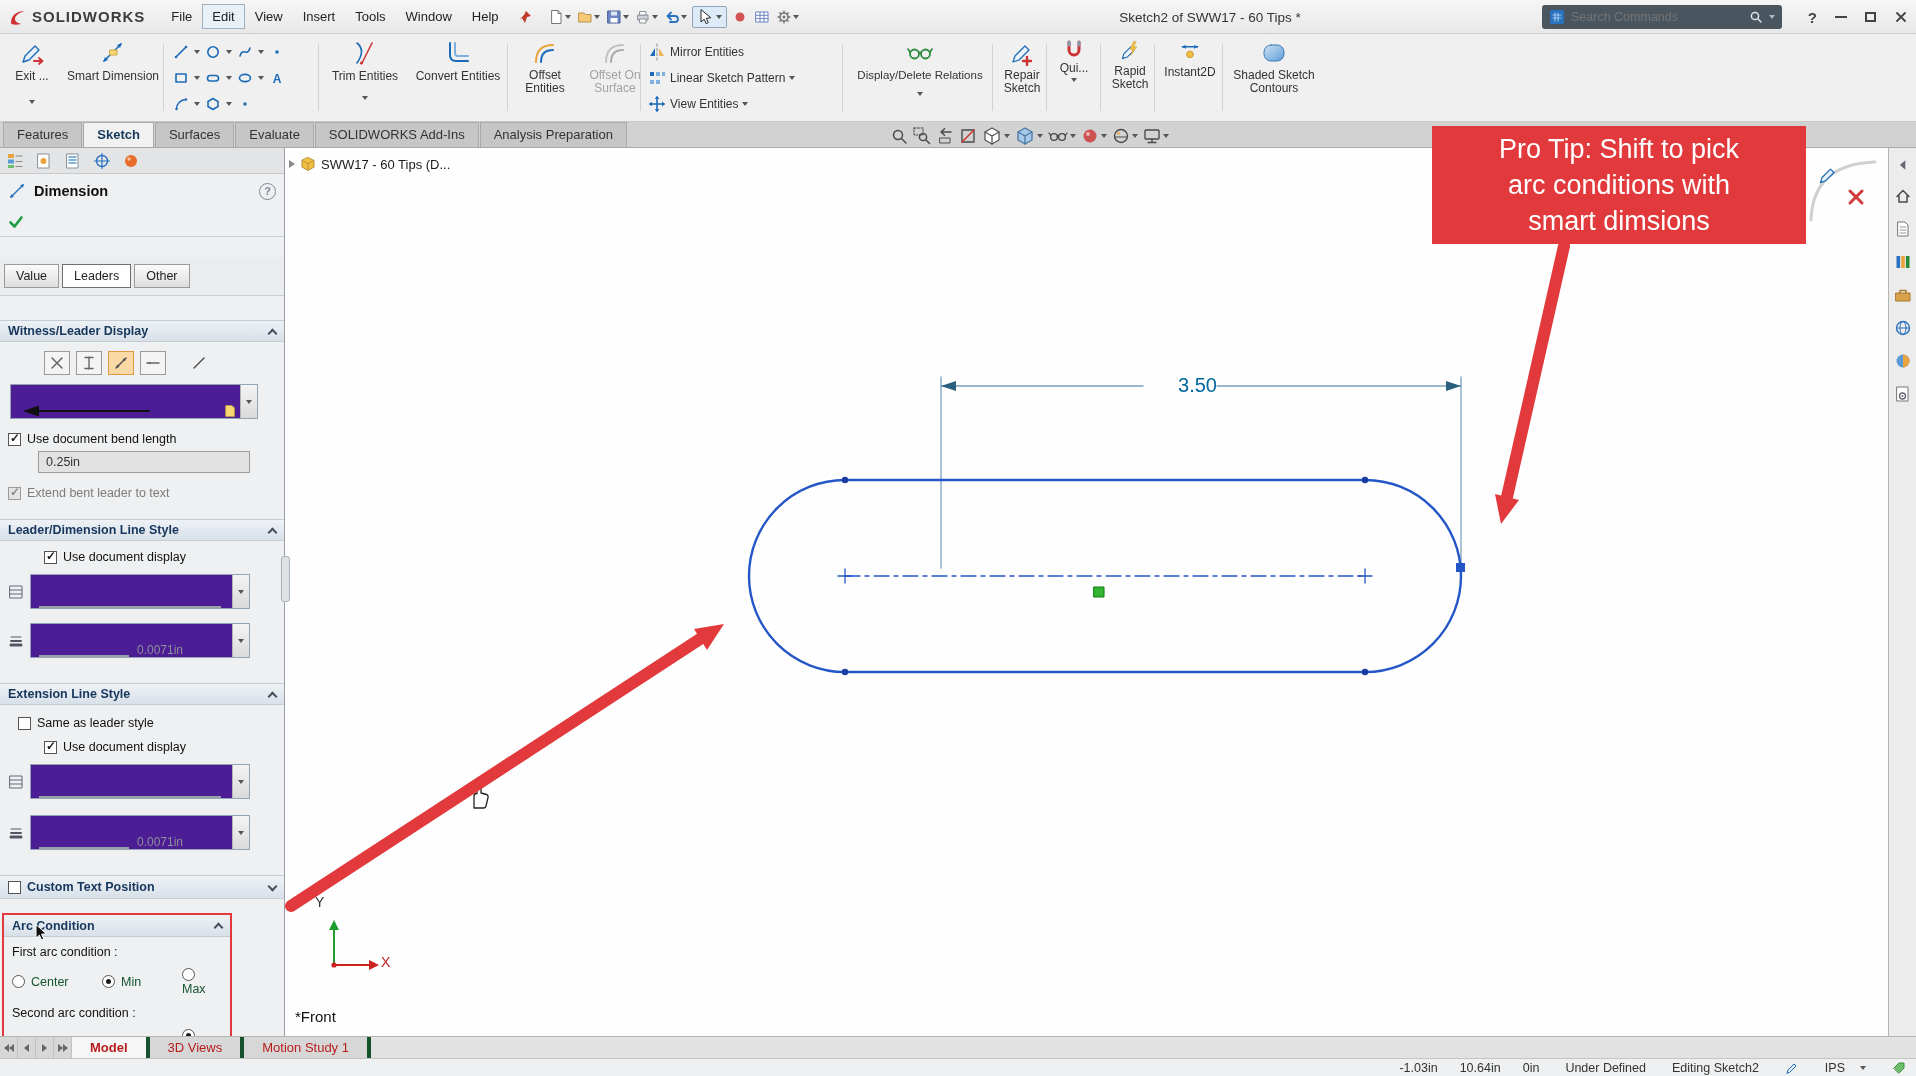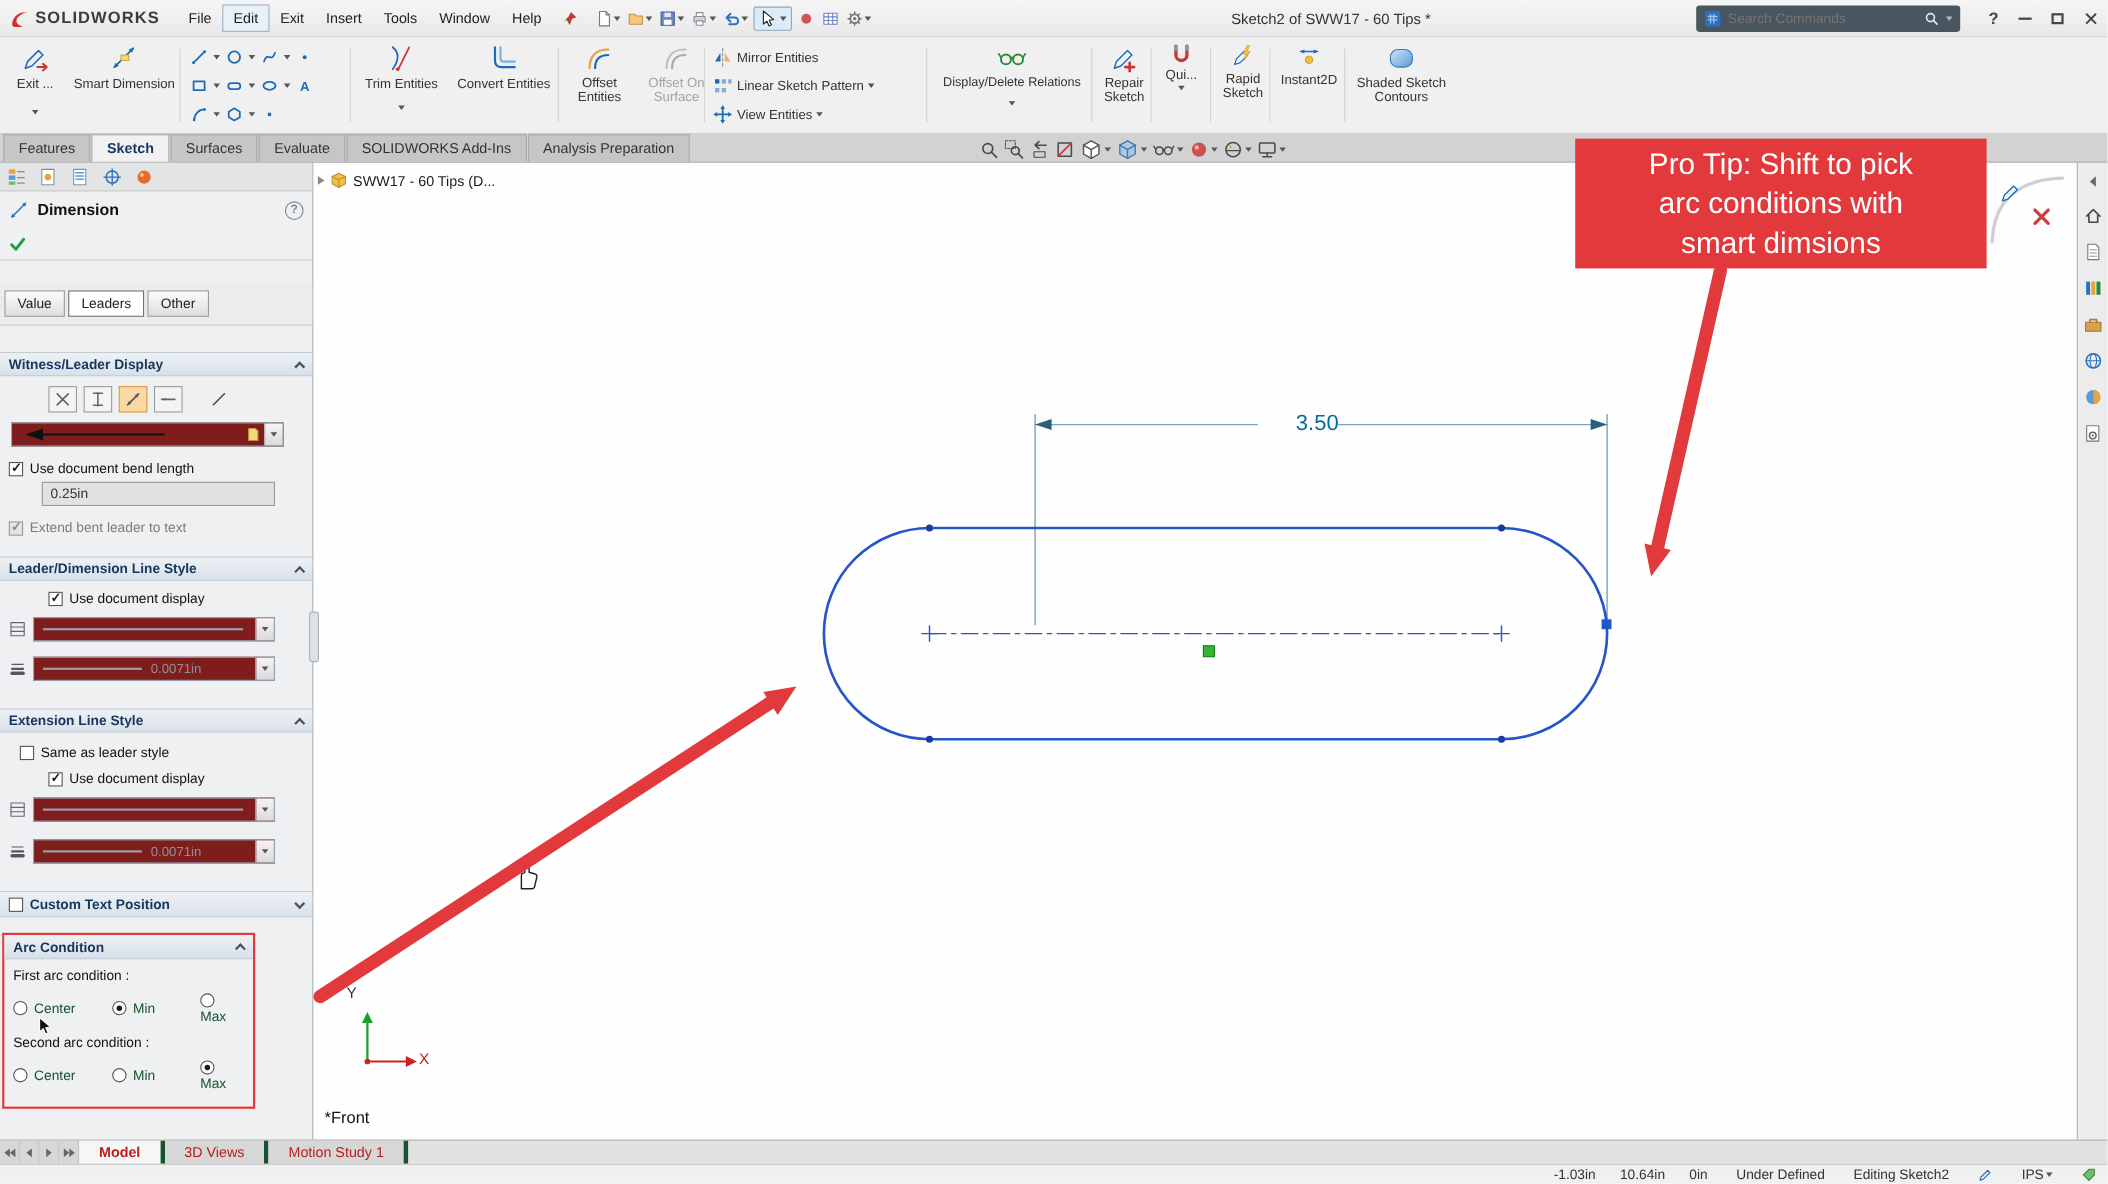--- a/index.html
+++ b/index.html
@@ -67,21 +67,21 @@
 .pm-tab.active{background:#fff;border-color:#6f6f6f}
 .sec-head{height:22px;background:linear-gradient(#eef2f6,#d8e0e9);border-top:1px solid #c4ccd5;border-bottom:1px solid #c4ccd5;display:flex;align-items:center;gap:6px;padding:0 8px;font-weight:bold;color:#16365c;font-size:12.5px}
 .sec-head .right{margin-left:auto}
 .row{display:flex;align-items:center;gap:6px;padding:3px 8px;font-size:12.5px;color:#111}
 .cb{width:13px;height:13px;border:1px solid #555;background:#fff;display:inline-block;position:relative;flex:none}
 .cb.checked::after{content:"\2713";position:absolute;left:1px;top:-3px;font-size:12px;color:#1a1a1a;font-weight:bold}
 .cb.dis{background:#e4e4e4;border-color:#9a9a9a}
 .cb.dis::after{color:#8a8a8a}
 .rb{width:13px;height:13px;border:1px solid #555;border-radius:50%;background:#fff;display:inline-block;position:relative;margin-right:6px;vertical-align:-2px;flex:none}
 .rb.checked::after{content:"";position:absolute;inset:3px;background:#1a1a1a;border-radius:50%}
-.combo{height:22px;background:#7f1d1d;border:1px solid #93a5b5;display:flex;align-items:center;position:relative;padding:0 20px 0 8px}
+.combo{height:35px;background:#4c1d95;border:1px solid #93a5b5;display:flex;align-items:flex-end;position:relative;padding:0 20px 0 8px}
 .combo .dd{position:absolute;right:0;top:0;bottom:0;width:17px;background:linear-gradient(#f4f4f4,#dadada);border-left:1px solid #b5b5b5;display:flex;align-items:center;justify-content:center}
 .lineprev{flex:1;height:2px;background:#9aa0a8;margin-right:8px}
 .thickval{font-size:12px;color:#8d9196;white-space:nowrap}
 .inputbox{margin:2px 8px 2px 38px;height:22px;width:212px;background:#e2e2e2;border:1px solid #9b9b9b;display:flex;align-items:center;padding:0 7px;color:#333;font-size:12.5px}
 .tglbtn{width:26px;height:24px;border:1px solid #9a9a9a;background:#f4f4f4;display:flex;align-items:center;justify-content:center}
 .tglbtn.sel{background:#fbd9a4;border-color:#dd9a43}
 .arcbox{margin:14px 2px 0;border:2px solid #e23a3c;width:230px;padding-bottom:12px;background:#eef0f1}
 .arclbl{padding:8px 8px 2px;font-size:12.5px;color:#111}
 .radios{display:grid;grid-template-columns:90px 80px auto;padding:7px 8px 2px;font-size:12.5px;color:#14532d;align-items:center}
 .splitter{position:absolute;left:281px;top:556px;width:9px;height:46px;background:#dfe2e5;border:1px solid #a9b2ba;border-radius:3px;z-index:12}
@@ -117,21 +117,21 @@
 <div class="titlebar">
   <div class="logo">
     <svg class="i20" viewBox="0 0 20 20">
         <path d="M3 16 C3 8 9 4 17 4 C10 6 7 9 7 12 C7 15 10 16 13 17 C9 18 3 18 3 16 Z" fill="#d32f2f"></path>
       </svg>
     <span class="word">SOLIDWORKS</span>
   </div>
   <div class="menus">
     <span class="menu">File</span>
     <span class="menu focused">Edit</span>
-    <span class="menu">Exit</span>
+    <span class="menu">View</span>
     <span class="menu">Insert</span>
     <span class="menu">Tools</span>
     <span class="menu">Window</span>
     <span class="menu">Help</span>
   </div>
   <svg class="i16" style="margin-left:8px" viewBox="0 0 16 16">
       <path d="M9 2 L14 7 L10 8 L8 14 L5 9 L2 11 L7 6 Z" fill="#c0392b"></path>
     </svg>
   <div class="qat">
     <span class="qic">
@@ -866,21 +866,21 @@
   <span class="grp">
     <span>-1.03in</span>
     <span>10.64in</span>
     <span>0in</span>
   </span>
   <span>Under Defined</span>
   <span>Editing Sketch2</span>
   <svg class="i14" viewBox="0 0 14 14">
       <path d="M2 12 L3 9 L9 3 L11 5 L5 11 Z" fill="#e8f0fa" stroke="#1c6bb8"></path>
     </svg>
-  <span style="display:flex;align-items:center;gap:2px">
+  <span style="display:flex;align-items:center;gap:15px">
     <span>IPS</span>
     <span class="car"></span>
   </span>
   <svg class="i14" viewBox="0 0 14 14">
       <path d="M2 7 L7 2 H12 V7 L7 12 Z" fill="#6bbf6b" stroke="#3a8a3a"></path>
     </svg>
 </div>
 
 <div class="protip">
   <span>Pro Tip: Shift to pick</span>

